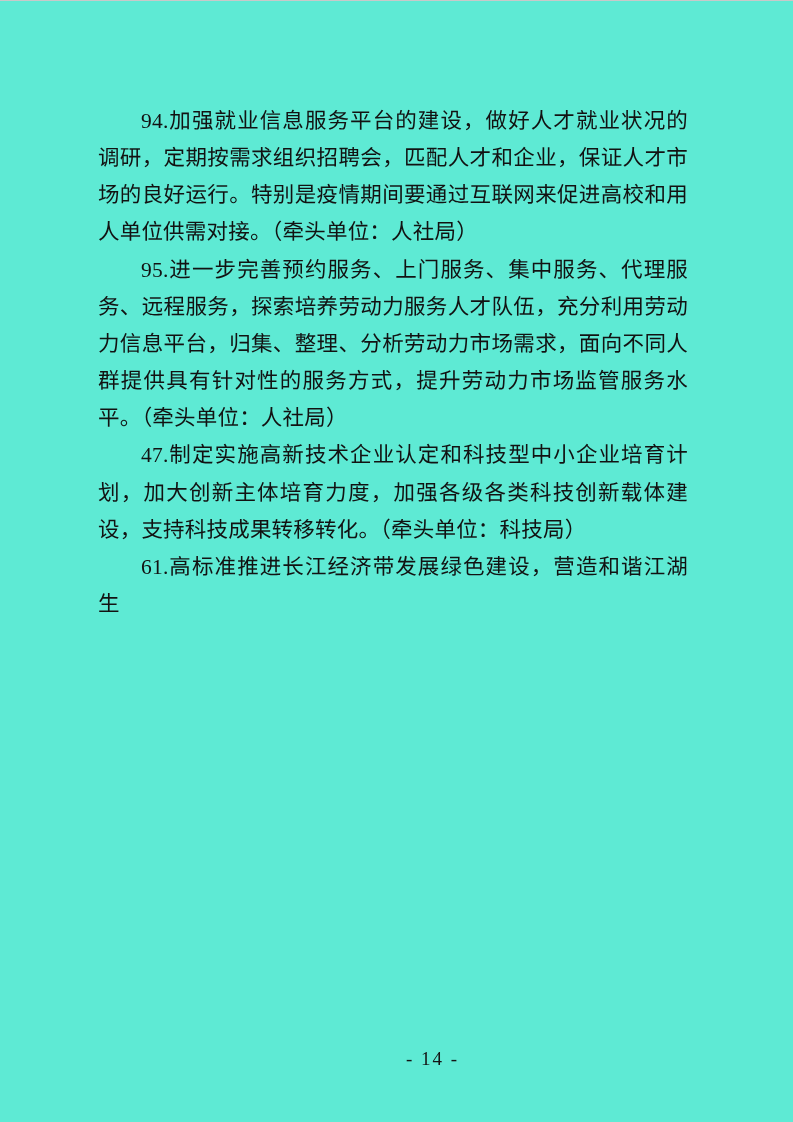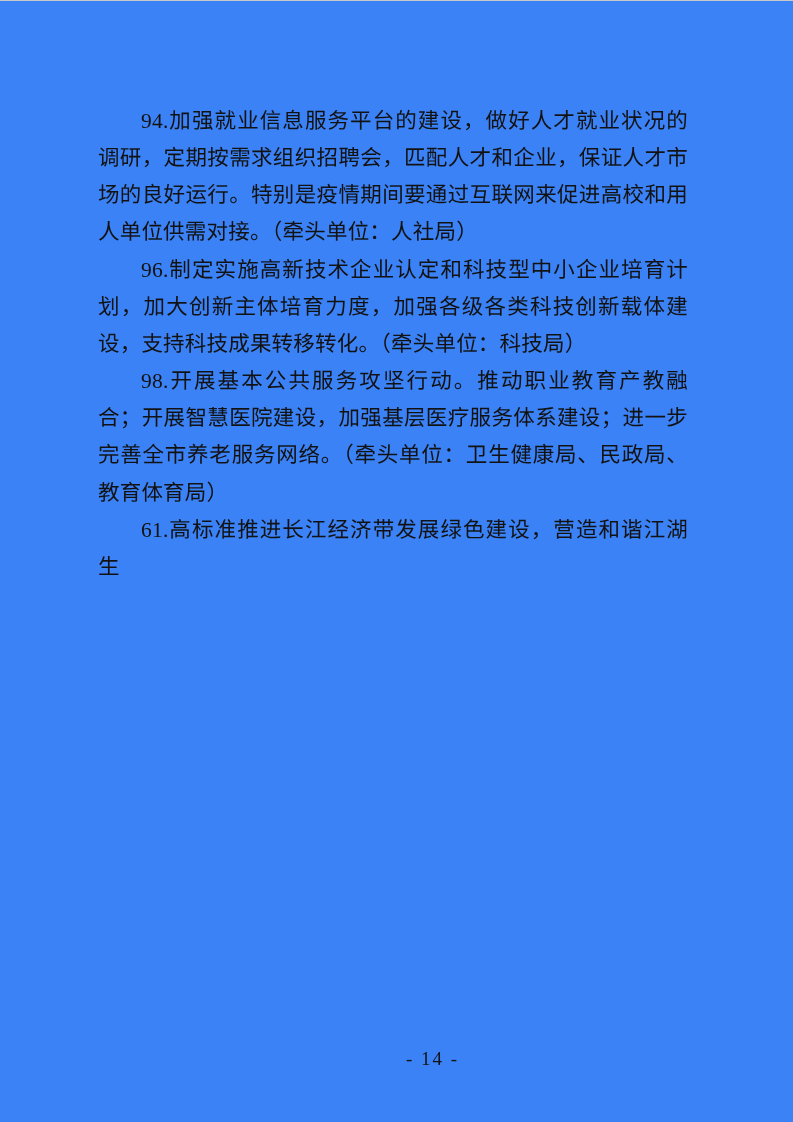--- a/index.html
+++ b/index.html
@@ -11,21 +11,21 @@
     position: relative;
     width: 793px;
     height: 1122px;
     overflow: hidden;
     font-family: "Liberation Serif", "DejaVu Serif", serif;
     color: #121212;
   }
   .page {
     position: absolute;
     inset: 0;
-    background: #3b82f6;
+    background: #5eead4;
     border-top: 1px solid #c9c9c9; 
     box-sizing: border-box;
   }
   .content {
     position: absolute;
     left: 98px;
     top: 102px;
     width: 590px;
     font-size: 21.5px;
     line-height: 37.15px;
@@ -66,26 +66,26 @@
   }
 </style>
 </head>
 <body>
 
 <div class="page">
 
   <main class="content">
     <p>94.加强就业信息服务平台的建设，做好人才就业状况的调研，定期按需求组织招聘会，匹配人才和企业，保证人才市场的良好运行。特别是疫情期间要通过互联网来促进高校和用人单位供需对接。（牵头单位：人社局）</p>
 
+    <p>95.进一步完善预约服务、上门服务、集中服务、代理服务、远程服务，探索培养劳动力服务人才队伍，充分利用劳动力信息平台，归集、整理、分析劳动力市场需求，面向不同人群提供具有针对性的服务方式，提升劳动力市场监管服务水平。（牵头单位：人社局）</p>
 
 
-    <p>96.制定实施高新技术企业认定和科技型中小企业培育计划，加大创新主体培育力度，加强各级各类科技创新载体建设，支持科技成果转移转化。（牵头单位：科技局）</p>
+    <p>47.制定实施高新技术企业认定和科技型中小企业培育计划，加大创新主体培育力度，加强各级各类科技创新载体建设，支持科技成果转移转化。（牵头单位：科技局）</p>
 
 
-    <p>98.开展基本公共服务攻坚行动。推动职业教育产教融合；开展智慧医院建设，加强基层医疗服务体系建设；进一步完善全市养老服务网络。（牵头单位：卫生健康局、民政局、教育体育局）</p>
 
     <p>61.高标准推进长江经济带发展绿色建设，营造和谐江湖生</p>
   </main>
 
   <footer class="page-footer">
     <span class="page-number">- 14 -</span>
   </footer>
 
 </div>
 

